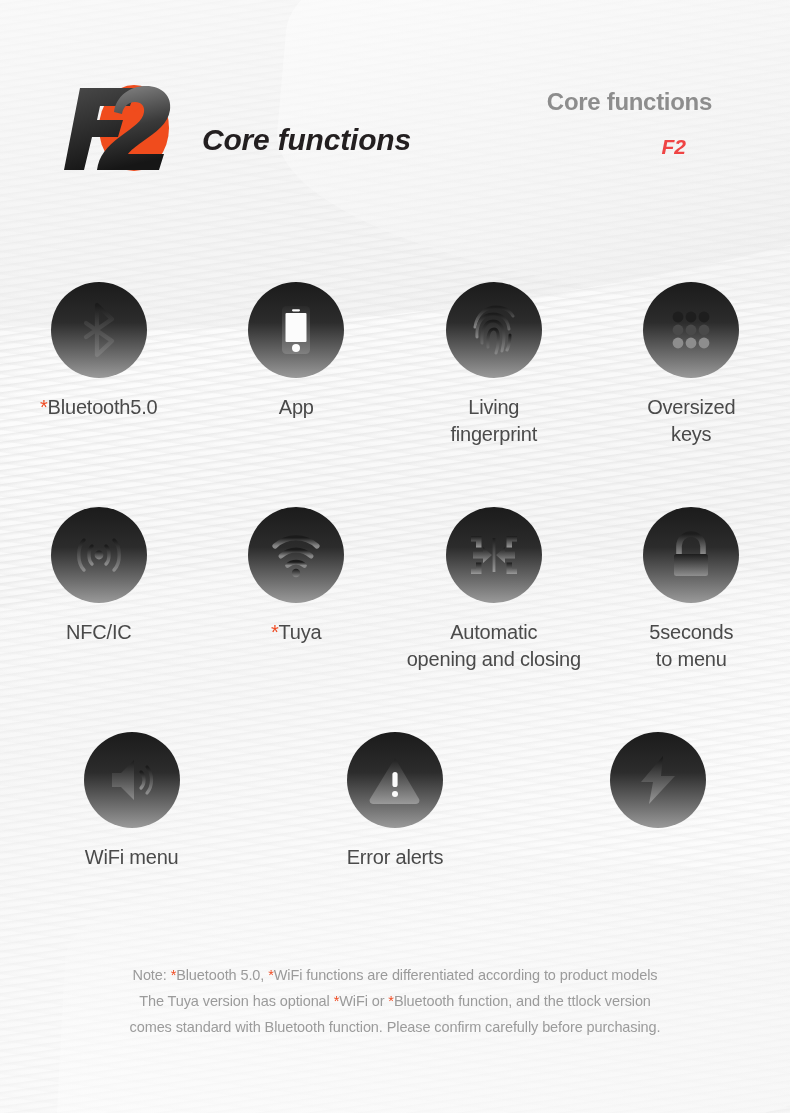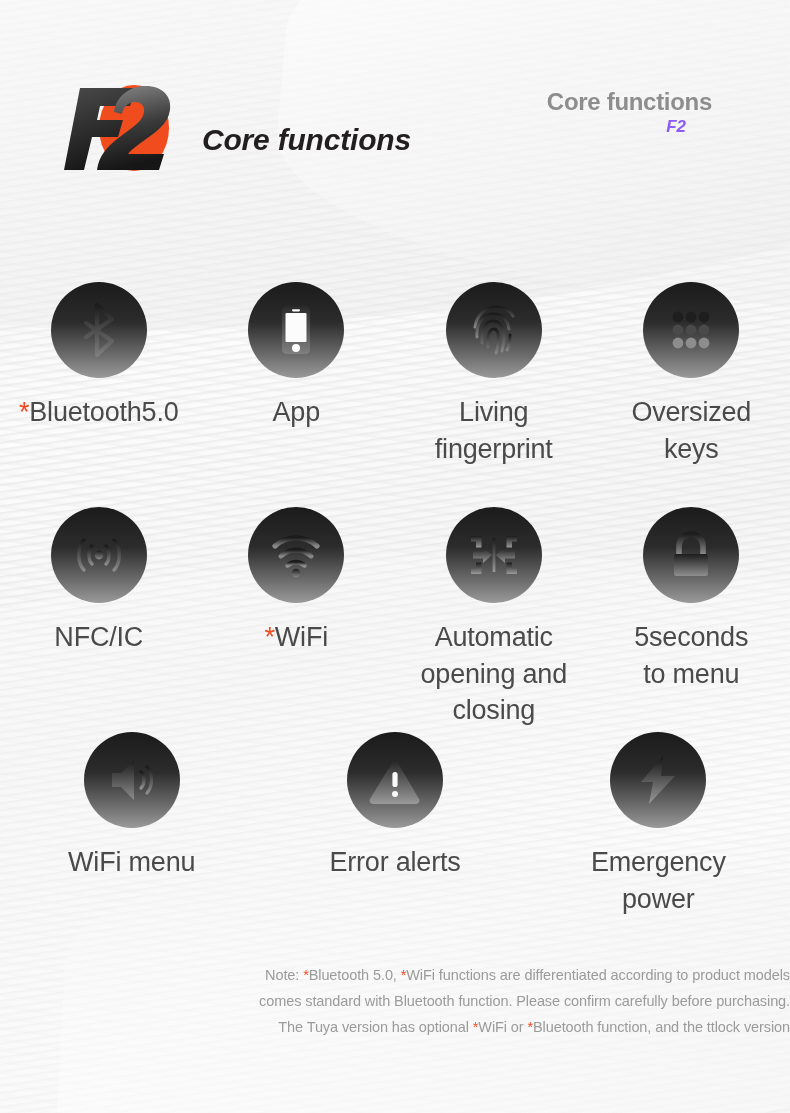--- a/index.html
+++ b/index.html
@@ -124,25 +124,25 @@
   }
   .header-right .hr-main {
     font-size: 24px;
     font-weight: bold;
     color: #8d8d8d;
     letter-spacing: -0.3px;
     display: block;
   }
   .header-right .hr-sub {
     display: block;
-    font-size: 17px;
+    font-size: 21px;
     font-style: italic;
     font-weight: bold;
-    color: #8b5cf6;
-    margin-top: 0;
+    color: #ef4444;
+    margin-top: 17px;
     margin-right: 26px;
   }
 
   
   .grid {
     position: absolute;
     left: 0;
     top: 282px;
     width: 790px;
   }
@@ -167,21 +167,21 @@
       linear-gradient(180deg, #1b1b1b 0%, #2c2c2c 42%, #6f6f6f 78%, #9a9a9a 100%) border-box;
     display: flex;
     align-items: center;
     justify-content: center;
     box-sizing: border-box;
   }
   .icon-circle svg { display: block; }
 
   .cell-label {
     margin-top: 16px;
-    font-size: 27px;
+    font-size: 20px;
     color: #4a4a4a;
     text-align: center;
     line-height: 1.36;
     letter-spacing: -0.2px;
     white-space: pre-line;
   }
   .star {
     color: #ef4b23;
     font-weight: normal;
   }
@@ -191,21 +191,21 @@
     position: absolute;
     left: 0;
     top: 962px;
     width: 790px;
     text-align: center;
     font-size: 14.5px;
     line-height: 26px;
     color: #9b9b9b;
     letter-spacing: -0.1px;
   }
-  .note div { white-space: nowrap; text-align: right; }
+  .note div { white-space: nowrap; }
 </style>
 </head>
 <body>
 
 <div class="page">
   <div class="bg-texture"></div>
   <div class="bg-swoosh sw1"></div>
   <div class="bg-swoosh sw2"></div>
   <div class="bg-swoosh sw3"></div>
   <div class="bg-swoosh sw4"></div>
@@ -367,21 +367,21 @@
               </linearGradient>
                 </defs>
               <g fill="none" stroke="url(#gwf)" stroke-linecap="round">
                 <path d="M10 22 C22 11 40 11 52 22" stroke-width="5.2"></path>
                 <path d="M16 32 C25 24 37 24 46 32" stroke-width="5"></path>
                 <path d="M22.5 41.5 C27 37 35 37 39.5 41.5" stroke-width="4.6"></path>
               </g>
               <circle cx="31" cy="49" r="4.2" fill="url(#gwf)"></circle>
             </svg>
           </div>
-          <div class="cell-label"><span class="star">*</span><span>WiFi</span></div>
+          <div class="cell-label"><span class="star">*</span><span>Tuya</span></div>
         </div>
 
         <div class="cell">
           <div class="icon-circle">
             <svg width="62" height="62" viewBox="0 0 62 62">
               <defs>
                   <linearGradient id="gao" x1="0" y1="0" x2="0" y2="1">
                 <stop offset="0%" stop-color="#1b1b1b"></stop>
                     <stop offset="100%" stop-color="#9a9a9a"></stop>
               </linearGradient>
@@ -465,26 +465,24 @@
             <svg width="62" height="62" viewBox="0 0 62 62">
               <defs>
                   <linearGradient id="gbo" x1="0" y1="0" x2="0" y2="1">
                 <stop offset="0%" stop-color="#141414"></stop>
                     <stop offset="100%" stop-color="#9b9b9b"></stop>
               </linearGradient>
                 </defs>
               <path d="M36 7 L14 33 h12 L22 55 L48 27 H34 z" fill="url(#gbo)"></path>
             </svg>
           </div>
-          <div class="cell-label"><span class="star"></span><span>Emergency
-power</span></div>
         </div>
       </div>
     </div>
 
     <div class="note">
       <div><span>Note: </span><span class="star">*</span><span>Bluetooth 5.0, </span><span class="star">*</span><span>WiFi functions are differentiated according to product models</span></div>
+      <div><span>The Tuya version has optional </span><span class="star">*</span><span>WiFi or </span><span class="star">*</span><span>Bluetooth function, and the ttlock version</span></div>
       <div>comes standard with Bluetooth function. Please confirm carefully before purchasing.</div>
-      <div><span>The Tuya version has optional </span><span class="star">*</span><span>WiFi or </span><span class="star">*</span><span>Bluetooth function, and the ttlock version</span></div>
     </div>
 
   </div>
 </div>
 
 </body></html>

